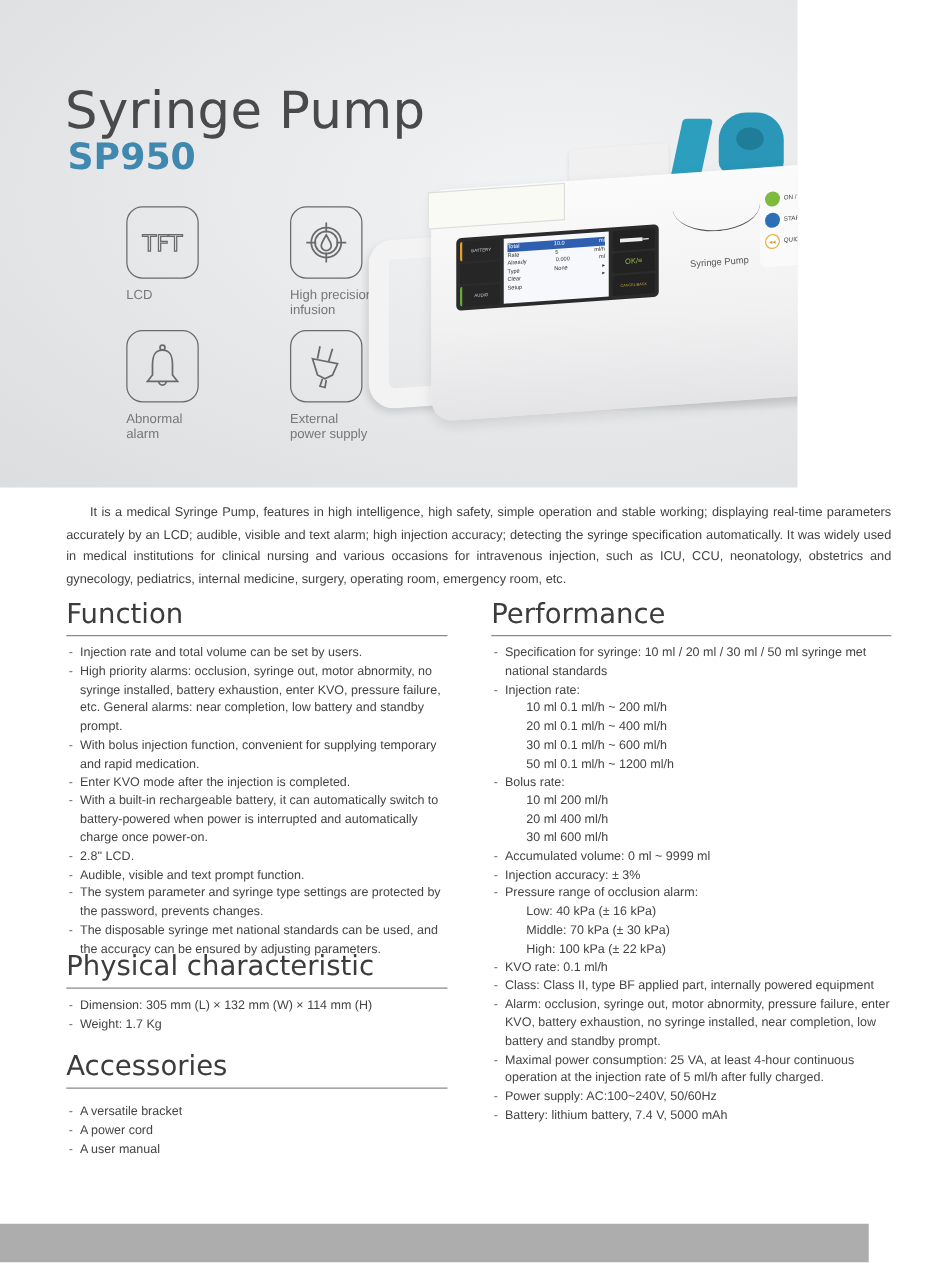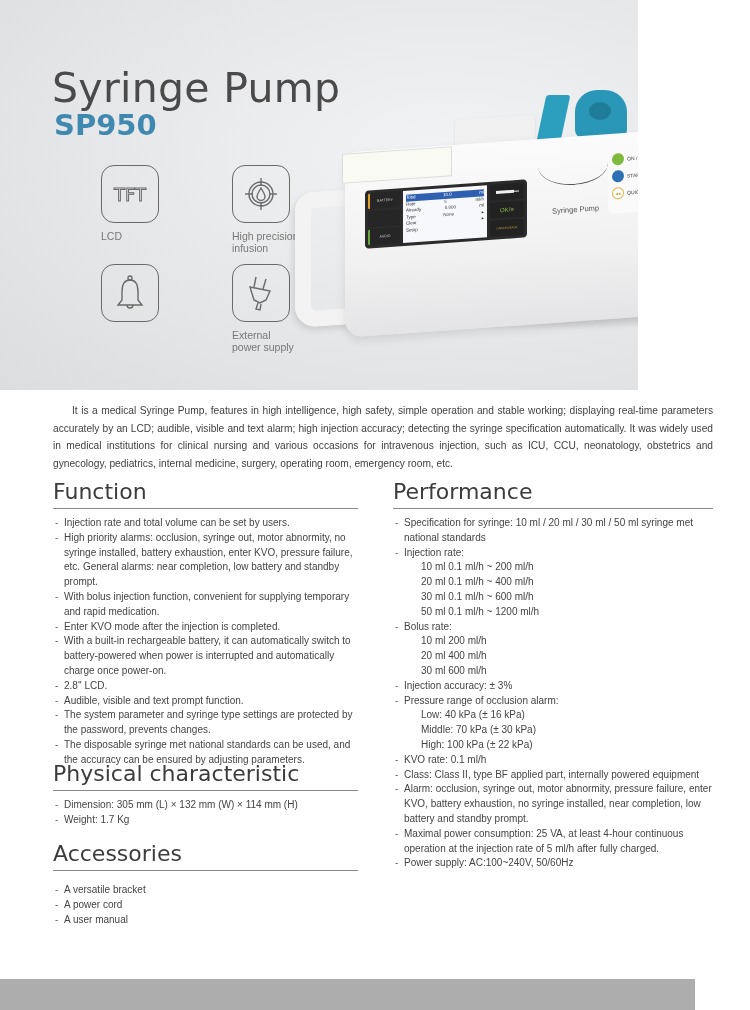--- a/index.html
+++ b/index.html
@@ -108,20 +108,24 @@
     </div>
   </div>
 
   <div class="feat f3">
     <div class="ibox">
       <svg width="36" height="40" viewBox="0 0 36 40" fill="none" stroke="#6a6a6a" stroke-width="1.4">
         <circle cx="18" cy="5" r="2"></circle>
         <path d="M18 7 C11 7 10 13 10 19 L10 27 L6 32 L30 32 L26 27 L26 19 C26 13 25 7 18 7Z"></path>
         <path d="M15 32 A3 3 0 0 0 21 32"></path>
       </svg>
+    </div>
+    <div class="flabel">
+      <div>Abnormal</div>
+      <div>alarm</div>
     </div>
   </div>
 
   <div class="feat f4">
     <div class="ibox">
       <svg width="38" height="40" viewBox="0 0 38 40" fill="none" stroke="#6a6a6a" stroke-width="1.4">
         <path d="M14 4 L12 14"></path>
           <path d="M24 6 L21 16"></path>
         <path d="M8 14 L28 18 L24 27 L18 30 L12 27 L8 14Z"></path>
         <path d="M16 30 L14 36 L18 37 L19 31"></path>
@@ -259,30 +263,32 @@
       </ul>
     </li>
     <li>
       <span>Bolus rate:</span>
       <ul class="sub">
         <li>10 ml  200 ml/h</li>
         <li>20 ml  400 ml/h</li>
         <li>30 ml  600 ml/h</li>
       </ul>
     </li>
+    <li>Accumulated volume: 0 ml ~ 9999 ml</li>
     <li>Injection accuracy: ± 3%</li>
     <li>
       <span>Pressure range of occlusion alarm:</span>
       <ul class="sub">
         <li>Low: 40 kPa (± 16 kPa)</li>
         <li>Middle: 70 kPa (± 30 kPa)</li>
         <li>High: 100 kPa (± 22 kPa)</li>
       </ul>
     </li>
     <li>KVO rate: 0.1 ml/h</li>
     <li>Class: Class II, type BF applied part, internally powered equipment</li>
     <li>Alarm: occlusion, syringe out, motor abnormity, pressure failure, enter KVO, battery exhaustion, no syringe installed, near completion, low battery and standby prompt.</li>
     <li>Maximal power consumption: 25 VA, at least 4-hour continuous operation at the injection rate of 5 ml/h after fully charged.</li>
     <li>Power supply: AC:100~240V, 50/60Hz</li>
+    <li>Battery: lithium battery, 7.4 V, 5000 mAh</li>
   </ul>
 </section>
 
 <div class="footer-bar"></div>
 
 </body></html>

